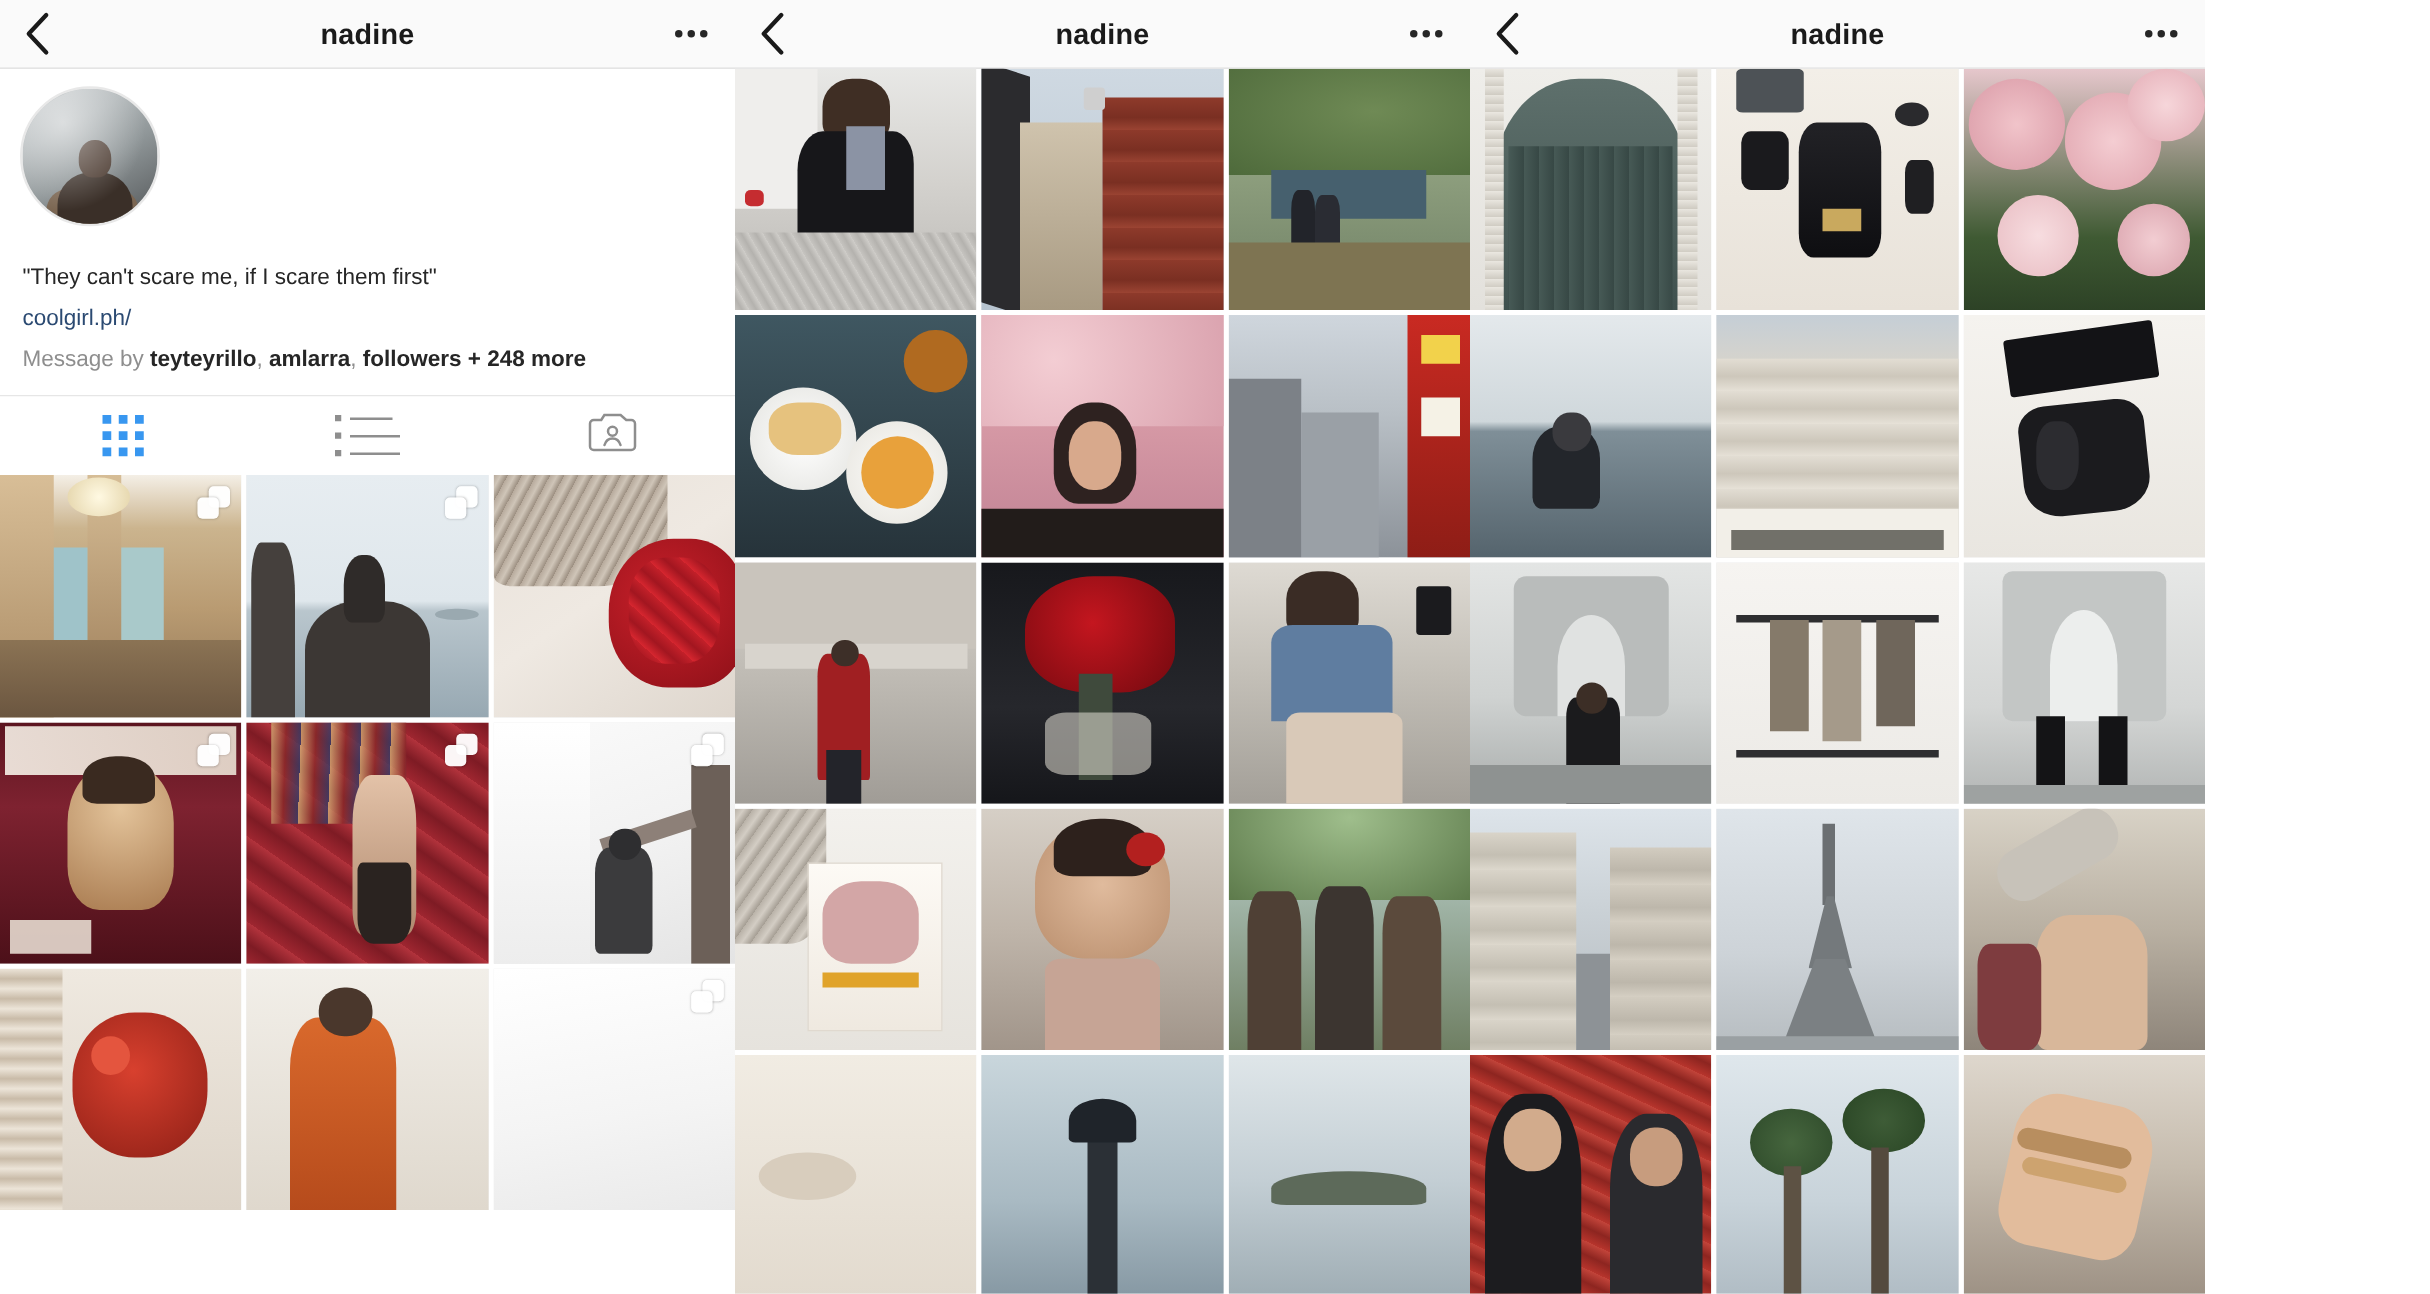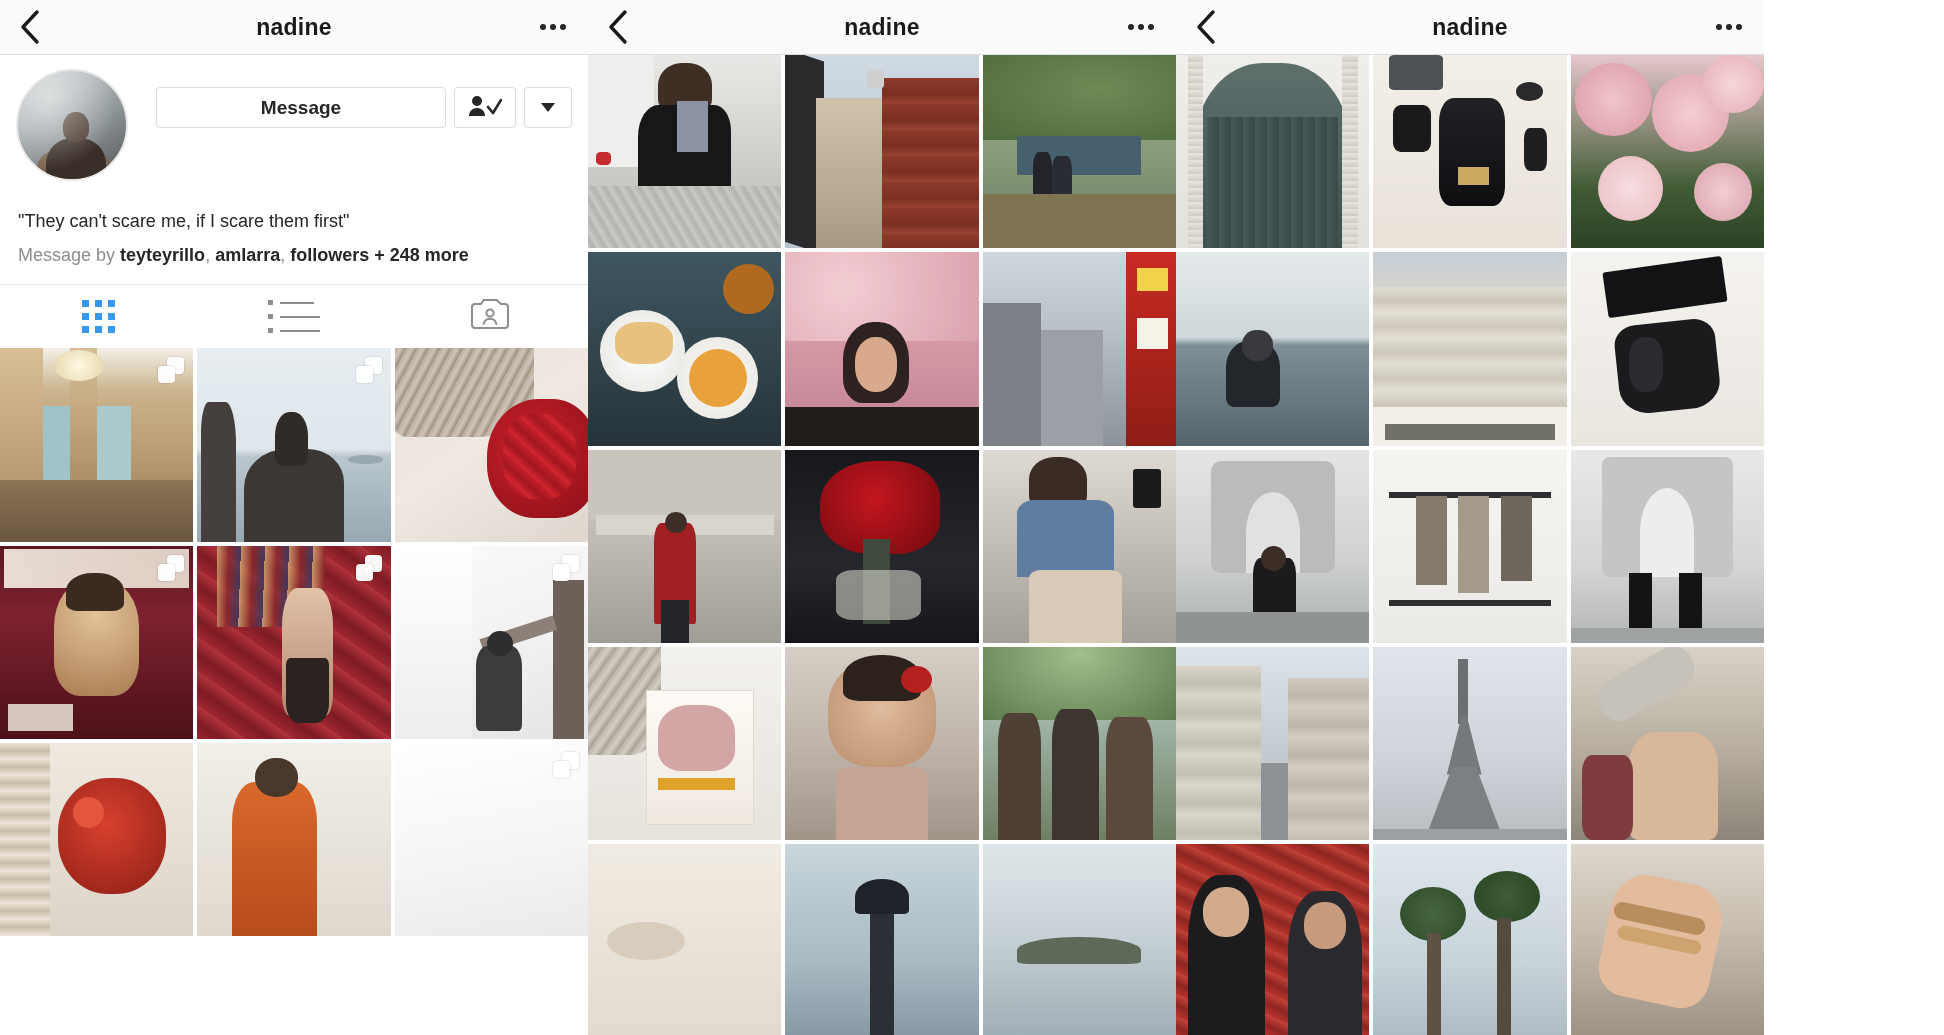--- a/index.html
+++ b/index.html
@@ -161,40 +161,26 @@
         <div class="avatar">
           <div class="fig-coat"></div>
           <div class="fig-body"></div>
           <div class="fig-head"></div>
           <div class="mist"></div>
         </div>
       </div>
 
       <div class="profile-right">
 
-        <div class="actions">
-          <div class="btn btn-message">Message</div>
-          <div class="btn btn-icon">
-            <span>
-              <svg width="34" height="24" viewBox="0 0 34 24">
-                <circle cx="9" cy="7" r="5" fill="#262626"></circle>
-                <path d="M1 22c0-5 3.6-8 8-8s8 3 8 8z" fill="#262626"></path>
-                <polyline points="20,13 25,19 33,6" fill="none" stroke="#262626" stroke-width="2.6" stroke-linecap="round" stroke-linejoin="round"></polyline>
-              </svg>
-            </span>
-          </div>
-          <div class="btn btn-caret">
-            <span class="caret"></span>
-          </div>
-        </div>
       </div>
     </div>
 
     <div class="bio">
       <div class="bio-line">"They can't scare me, if I scare them first"</div>
+      <div class="bio-link">coolgirl.ph/</div>
       <div class="followed-by">
         <span>Message by</span>
         <b>teyteyrillo</b><span>,</span>
         <b>amlarra</b><span>,</span>
         <b>followers</b>
         <b>+ 248 more</b>
       </div>
     </div>
 
     <div class="tabbar">

